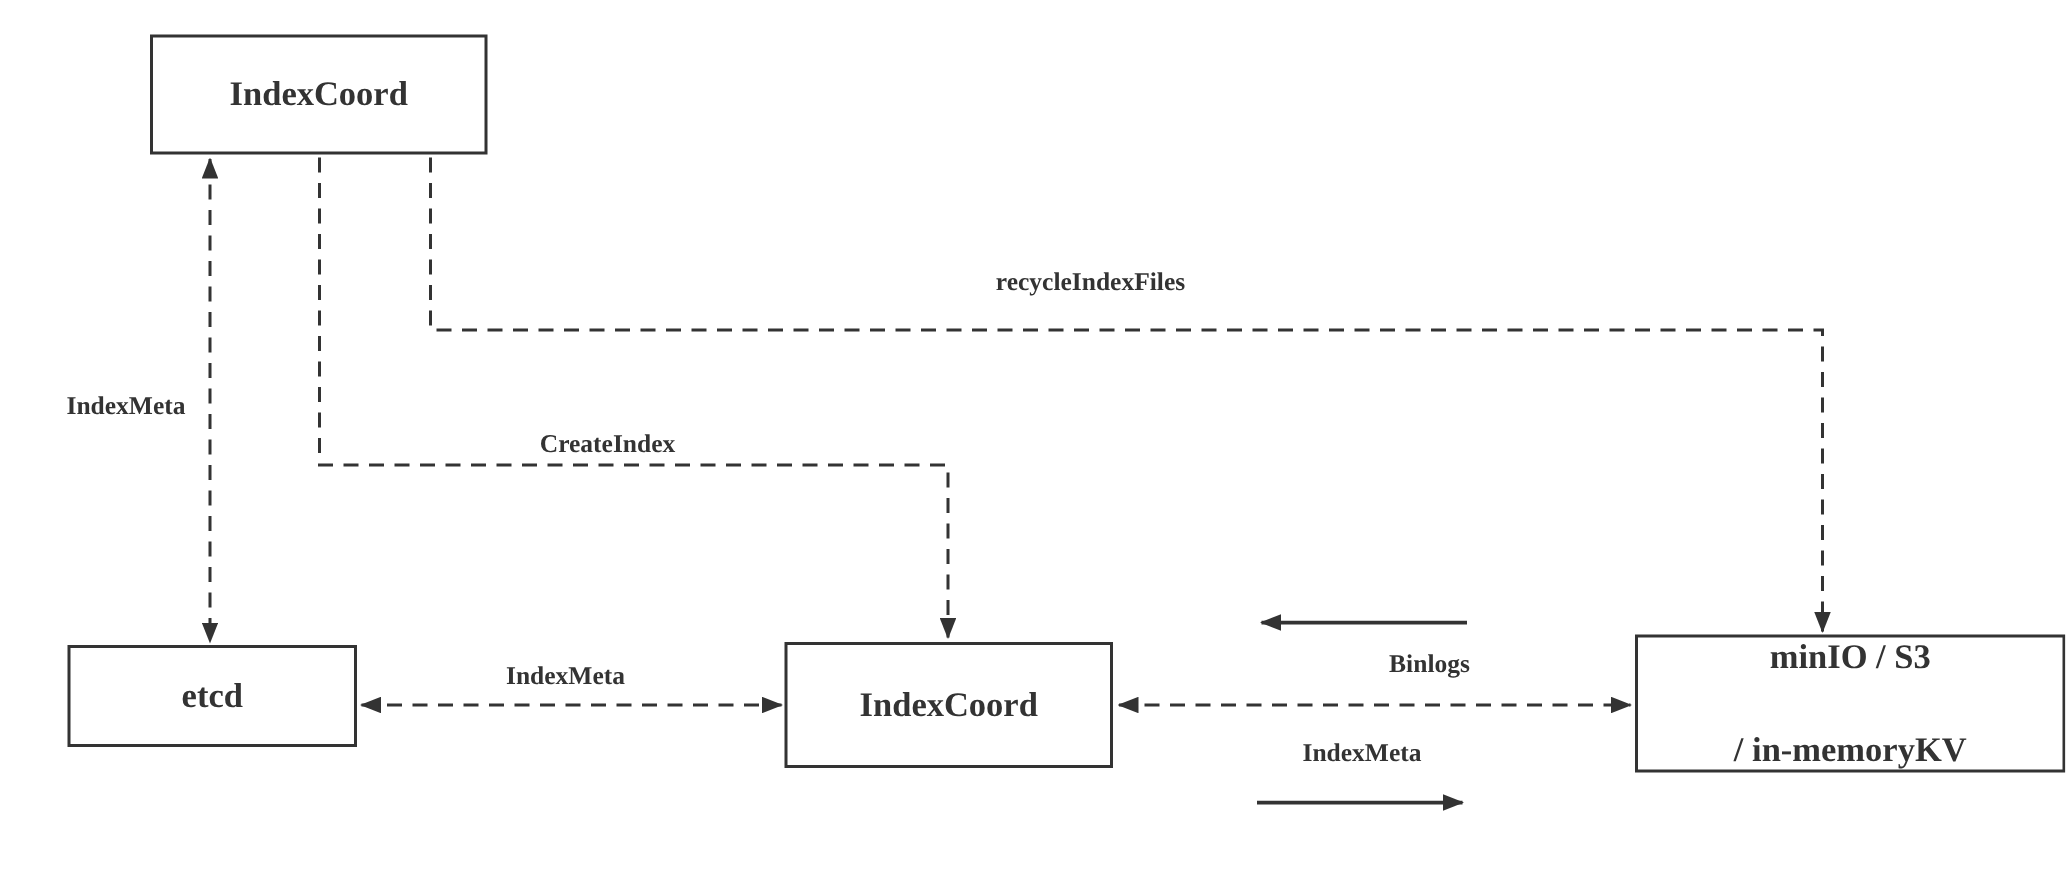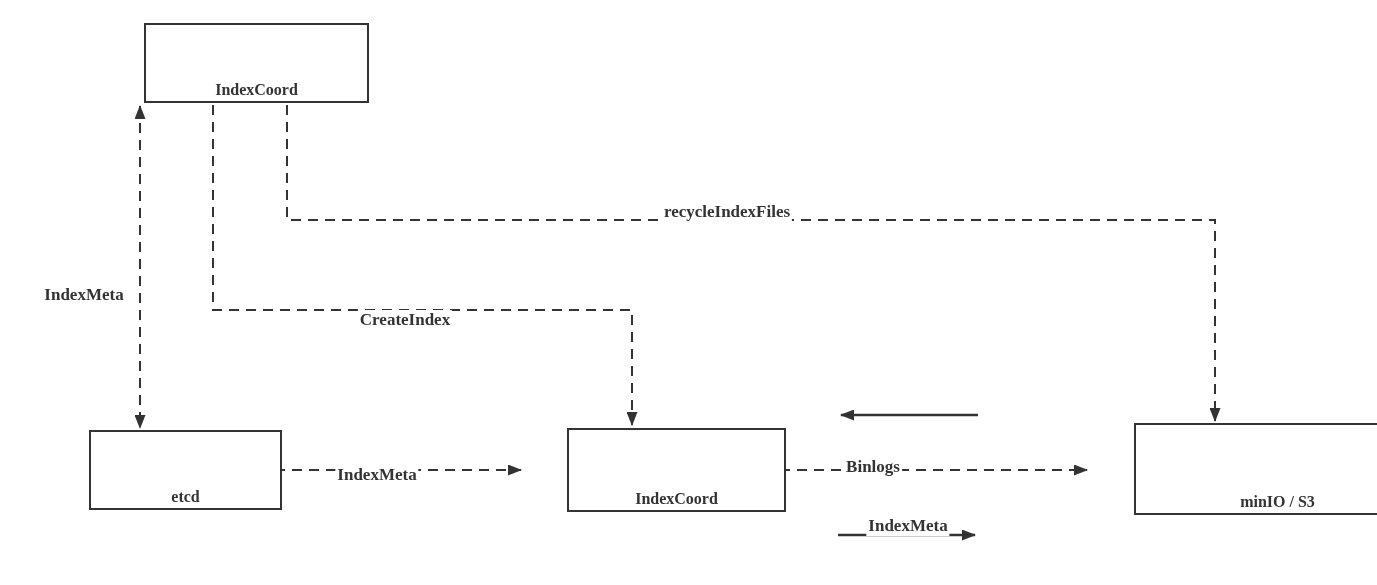--- a/index.html
+++ b/index.html
@@ -24,36 +24,34 @@
     height: 585px;
   }
   .node {
     position: absolute;
     box-sizing: border-box;
     border: 2px solid #333333;
     background: #ffffff;
     display: flex;
     flex-direction: column;
     align-items: center;
-    justify-content: flex-end;
+    justify-content: center;
     font-weight: bold;
-    font-size: 16px;
+    font-size: 23px;
     text-align: center;
     line-height: 1.3;
-    margin-left: 44px;
   }
   .edge-label {
     position: absolute;
     transform: translate(-50%, -50%);
     font-weight: bold;
     font-size: 17px;
     white-space: nowrap;
     background: #ffffff;
     padding: 0 2px;
-    margin-top: 24px;
   }
   .edge-path {
     fill: none;
     stroke: #333333;
     stroke-width: 2;
   }
   .dashed {
     stroke-dasharray: 10 7;
   }
   .solid-arrow {
@@ -93,37 +91,38 @@
 
     <path class="solid-arrow" d="M978,415 L841,415" marker-end="url(#ah)"></path>
 
     <path class="solid-arrow" d="M838,535 L975,535" marker-end="url(#ah)"></path>
   </svg>
 
   <div class="node" style="left:100px; top:23px; width:225px; height:80px;">
     <span>IndexCoord</span>
   </div>
 
-  <div class="node" style="left:45px; top:430px; width:193px; height:80px;">
+  <div class="node" style="left:45px; top:430px; width:193px; height:68px;">
     <span>etcd</span>
   </div>
 
   <div class="node" style="left:523px; top:428px; width:219px; height:84px;">
     <span>IndexCoord</span>
   </div>
 
   <div class="node" style="left:1090px; top:423px; width:287px; height:92px;gap:32px;">
     <span>minIO / S3</span>
+    <span>/ in-memoryKV</span>
   </div>
 
   <div class="edge-label" style="left:84px; top:271px;">IndexMeta</div>
 
   <div class="edge-label" style="left:405px; top:296px;">CreateIndex</div>
 
   <div class="edge-label" style="left:727px; top:188px;">recycleIndexFiles</div>
 
   <div class="edge-label" style="left:377px; top:451px;">IndexMeta</div>
 
-  <div class="edge-label" style="left:873px; top:443px;text-align:right;">Binlogs</div>
+  <div class="edge-label" style="left:953px; top:443px;text-align:right;">Binlogs</div>
 
   <div class="edge-label" style="left:908px; top:502px;">IndexMeta</div>
 
 </div>
 
 </body></html>

